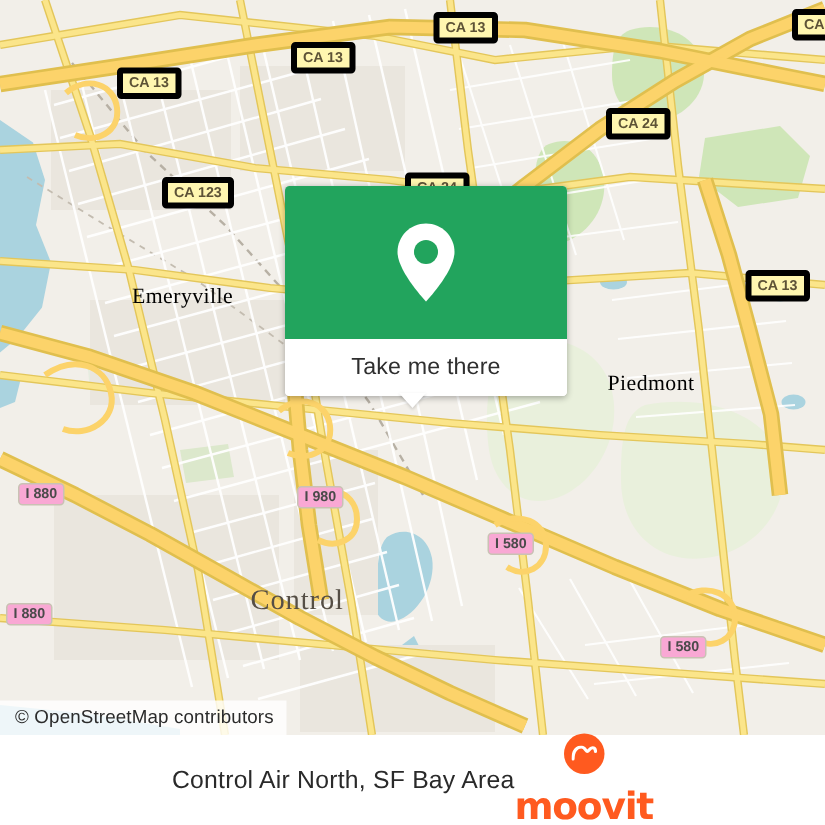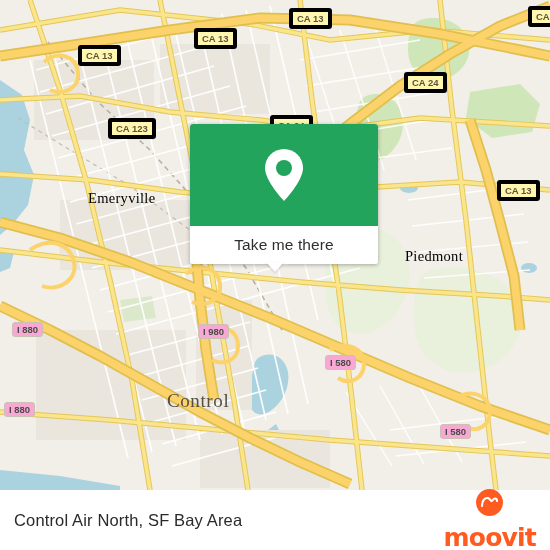--- a/index.html
+++ b/index.html
@@ -87,21 +87,21 @@
     filter: drop-shadow(0 1px 1px rgba(0,0,0,0.18));
   }
   
   .footer {
     position: absolute;
     left: 0; top: 490px;
     width: 550px; height: 60px;
     background: #ffffff;
     display: flex;
     align-items: center;
-    justify-content: space-between;
+    justify-content: center;
     padding: 0 14px 0 14px;
     border-top: 1px solid #ffffff;
   }
   .footer-title {
     font-size: 16.5px;
     color: #2a2a2a;
     letter-spacing: 0.15px;
     white-space: nowrap;
   }
   .brand {
@@ -328,20 +328,21 @@
       <div class="card-top">
         <svg class="pin" width="46" height="56" viewBox="0 0 46 56">
           <path d="M23 2 C12.5 2 4 10.5 4 21 C4 34 23 54 23 54 C23 54 42 34 42 21 C42 10.5 33.5 2 23 2 Z" fill="#ffffff"></path>
           <circle cx="23" cy="21" r="8" fill="#22a45d"></circle>
         </svg>
       </div>
       <div class="card-btn">Take me there</div>
     </div>
     <div class="card-tail"></div>
 
+    <div class="attrib">© OpenStreetMap contributors</div>
   </div>
 
   <div class="footer">
     <div class="footer-title">Control Air North, SF Bay Area</div>
     <div class="brand">
       <span class="brand-mark">
         <svg width="17" height="12" viewBox="0 0 17 12">
           <path d="M1 9 C1 3 4 1 6.5 1 C9 1 9.6 4 10.5 4 C11.6 4 12 1.5 14 1.5 C15.6 1.5 16 3 16 4" stroke="#ffffff" stroke-width="2.1" fill="none" stroke-linecap="round"></path>
         </svg>
       </span>

